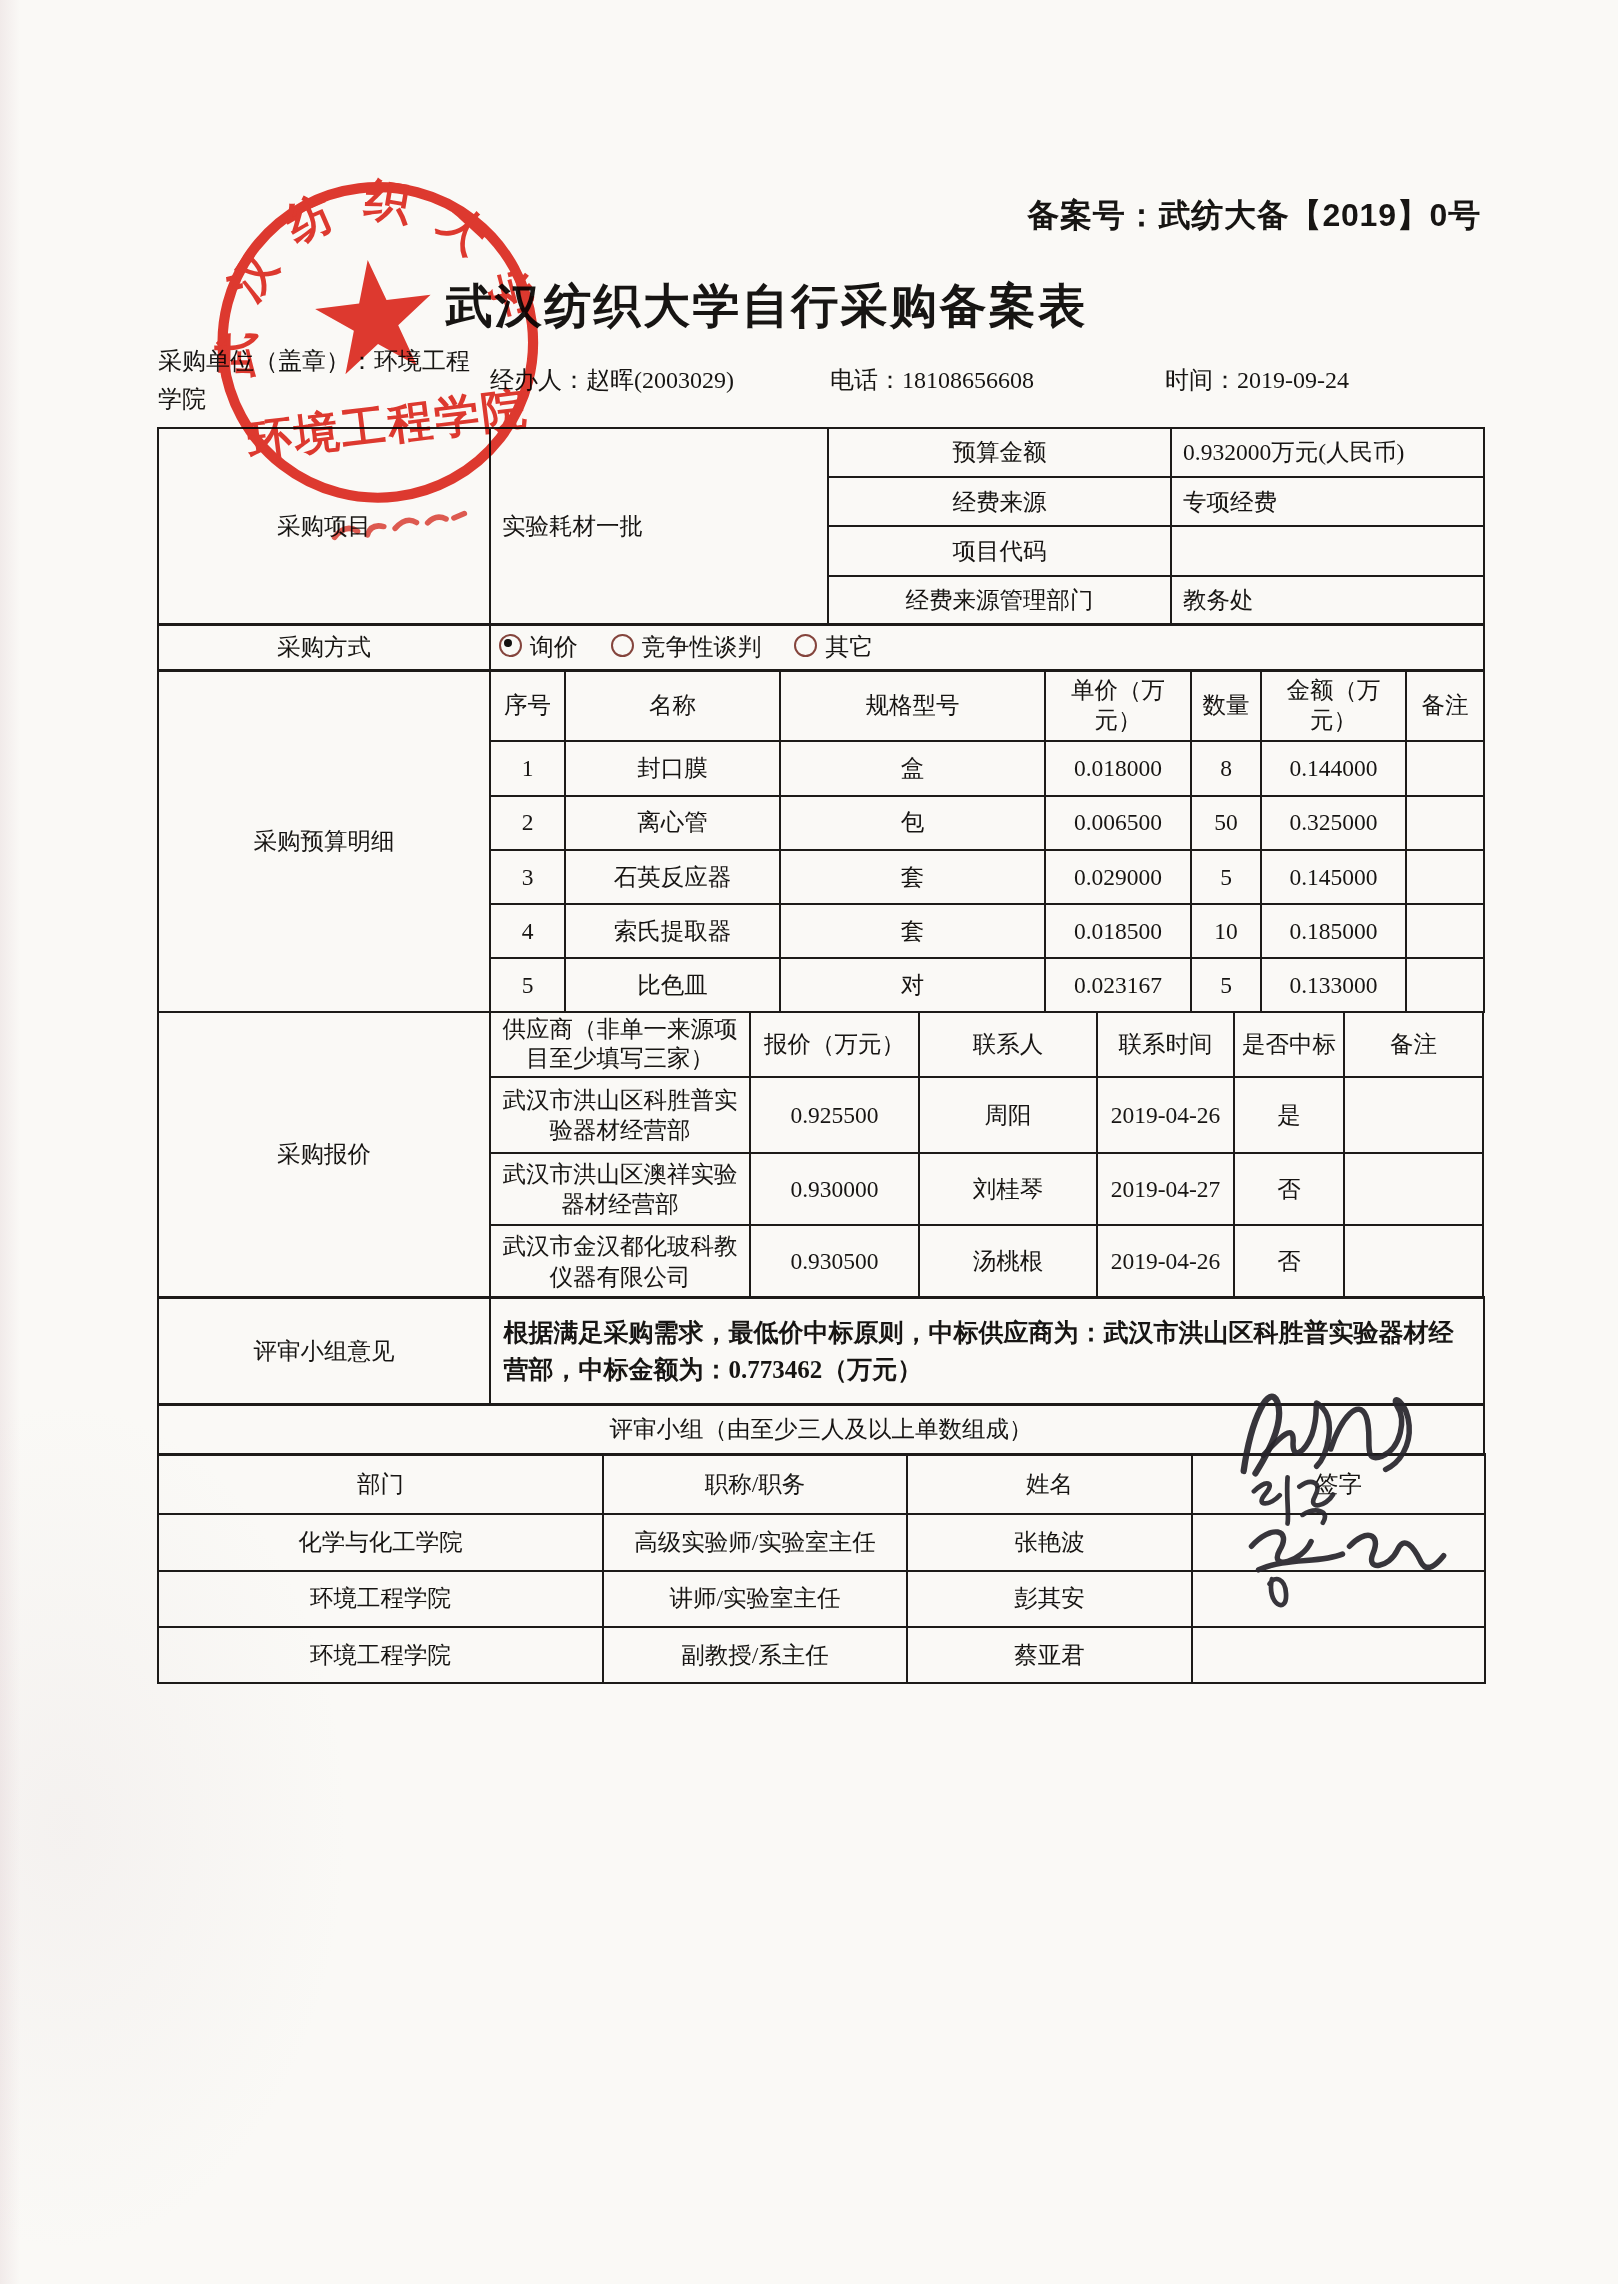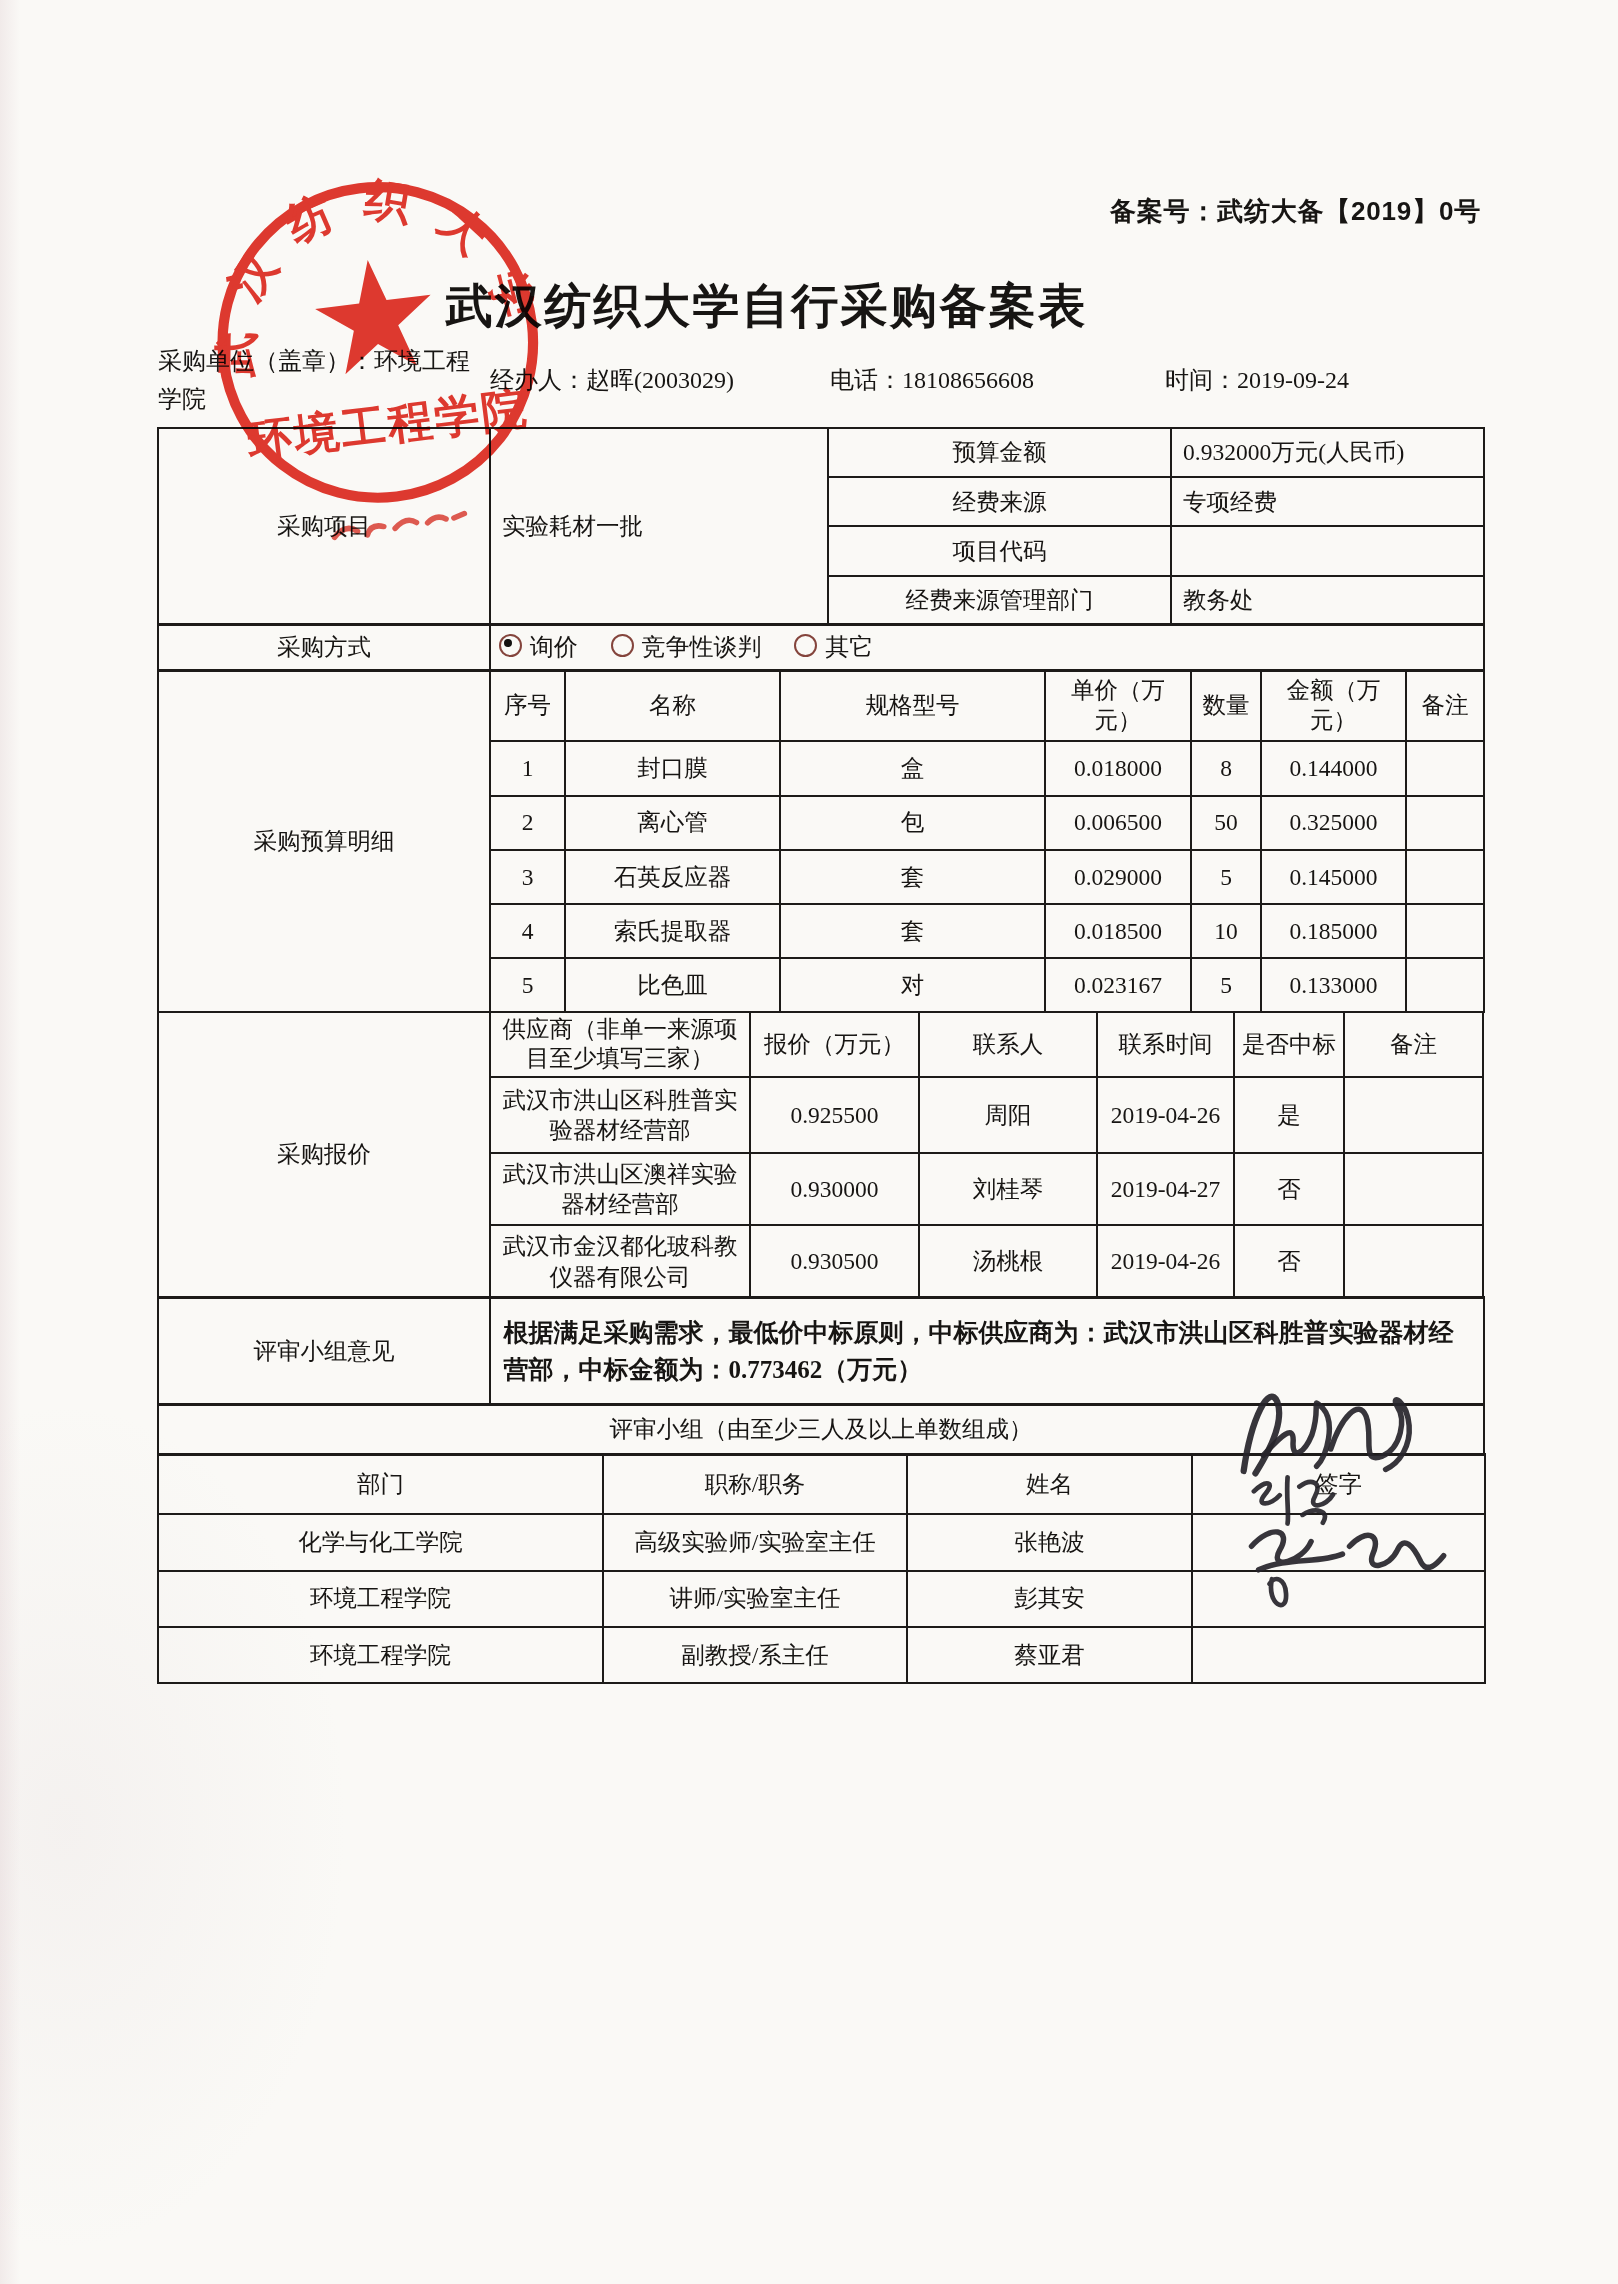--- a/index.html
+++ b/index.html
@@ -5,21 +5,21 @@
   html,body{margin:0;padding:0;background:#e8e8e8;}
   .sheet{
     position:relative;width:1619px;height:2284px;overflow:hidden;
     background:
       linear-gradient(90deg, rgba(214,190,196,.25) 0px, rgba(250,249,246,0) 20.4px),
       radial-gradient(ellipse 471px 706px at 4% 80%, rgba(210,195,200,.14), rgba(0,0,0,0) 60%),
       #faf9f6;
     font-family:"Liberation Serif","DejaVu Serif",serif;color:#171513;
   }
   .record-no{position:absolute;top:194px;right:138px;font-family:"Liberation Sans","DejaVu Sans",sans-serif;
-    font-weight:bold;font-size:26px;letter-spacing:0.8px;}
+    font-weight:bold;font-size:32px;letter-spacing:0.8px;}
   .title{position:absolute;top:275px;left:0;width:1502px;text-align:center;text-indent:31px;
     font-family:"Liberation Sans","DejaVu Sans",sans-serif;font-weight:bold;font-size:47px;letter-spacing:2.4px;}
   .hdr{position:absolute;font-size:24px;line-height:1.6;}
   .hdr.unit{left:158px;top:342px;width:333px;}
   .hdr.agent{left:490px;top:361px;}
   .hdr.phone{left:830px;top:361px;}
   .hdr.time{left:1165px;top:361px;}
 
   .tablewrap{position:absolute;left:157px;top:427px;width:1326px;}
   table{border-collapse:collapse;table-layout:fixed;width:1326px;}

